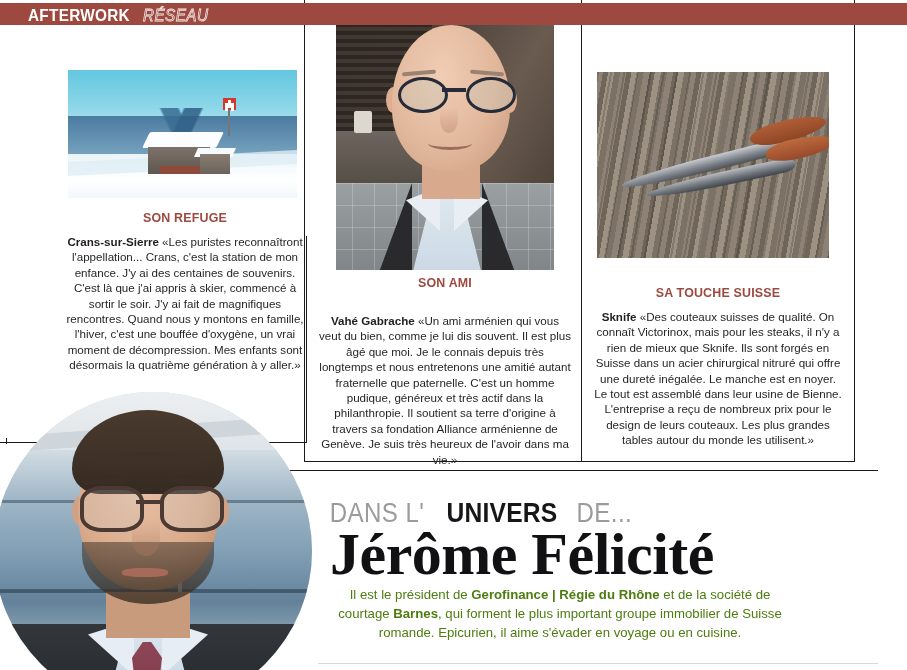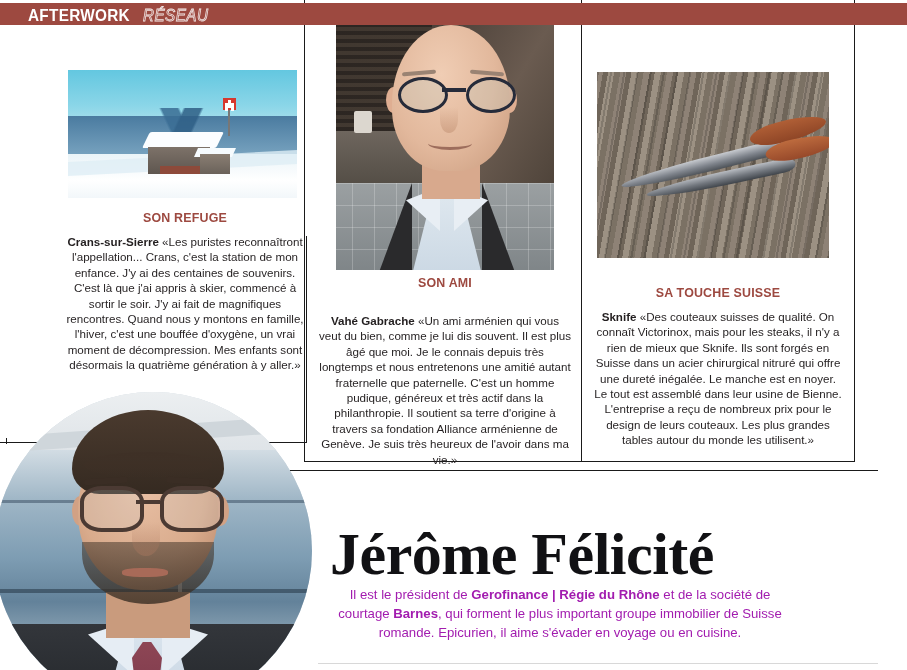--- a/index.html
+++ b/index.html
@@ -368,21 +368,21 @@
     font-size:28px;font-weight:bold;color:#17171a;letter-spacing:0.2px;
     transform:scaleX(0.88);transform-origin:left baseline;
   }
   .hero-name{
     position:absolute;left:330px;top:520px;white-space:nowrap;
     font-family:"Liberation Serif", serif;font-weight:bold;
     font-size:60px;color:#111114;letter-spacing:-0.5px;
   }
   .lede{
     position:absolute;left:330px;top:585px;width:460px;
-    text-align:center;font-size:13.2px;line-height:19px;color:#a21caf;
+    text-align:center;font-size:13.2px;line-height:19px;color:#4d7c0f;
   }
   .lede b{font-weight:bold;}
 
   .bottom-rule{
     position:absolute;left:318px;top:663px;width:560px;height:1px;background:#d8d8d8;
   }
 </style>
 </head>
 <body>
 
@@ -491,20 +491,25 @@
     <div class="h-hair"></div>
     <div class="h-brow l"></div>
     <div class="h-brow r"></div>
     <div class="h-glasses">
       <div class="h-lens l"></div>
       <div class="h-lens r"></div>
       <div class="h-bridge"></div>
     </div>
   </div>
 
+  <div class="kicker">
+    <span class="kick-gray">DANS L'</span>
+    <span class="kick-black">UNIVERS</span>
+    <span class="kick-gray">DE...</span>
+  </div>
 
   <div class="hero-name">Jérôme Félicité</div>
 
   <div class="lede"><span>Il est le président de </span><b>Gerofinance | Régie du Rhône</b><span> et de la société de courtage </span><b>Barnes</b><span>, qui forment le plus important groupe immobilier de Suisse romande. Epicurien, il aime s'évader en voyage ou en cuisine.</span></div>
 
   <div class="bottom-rule"></div>
 
 </div>
 
 </body></html>

